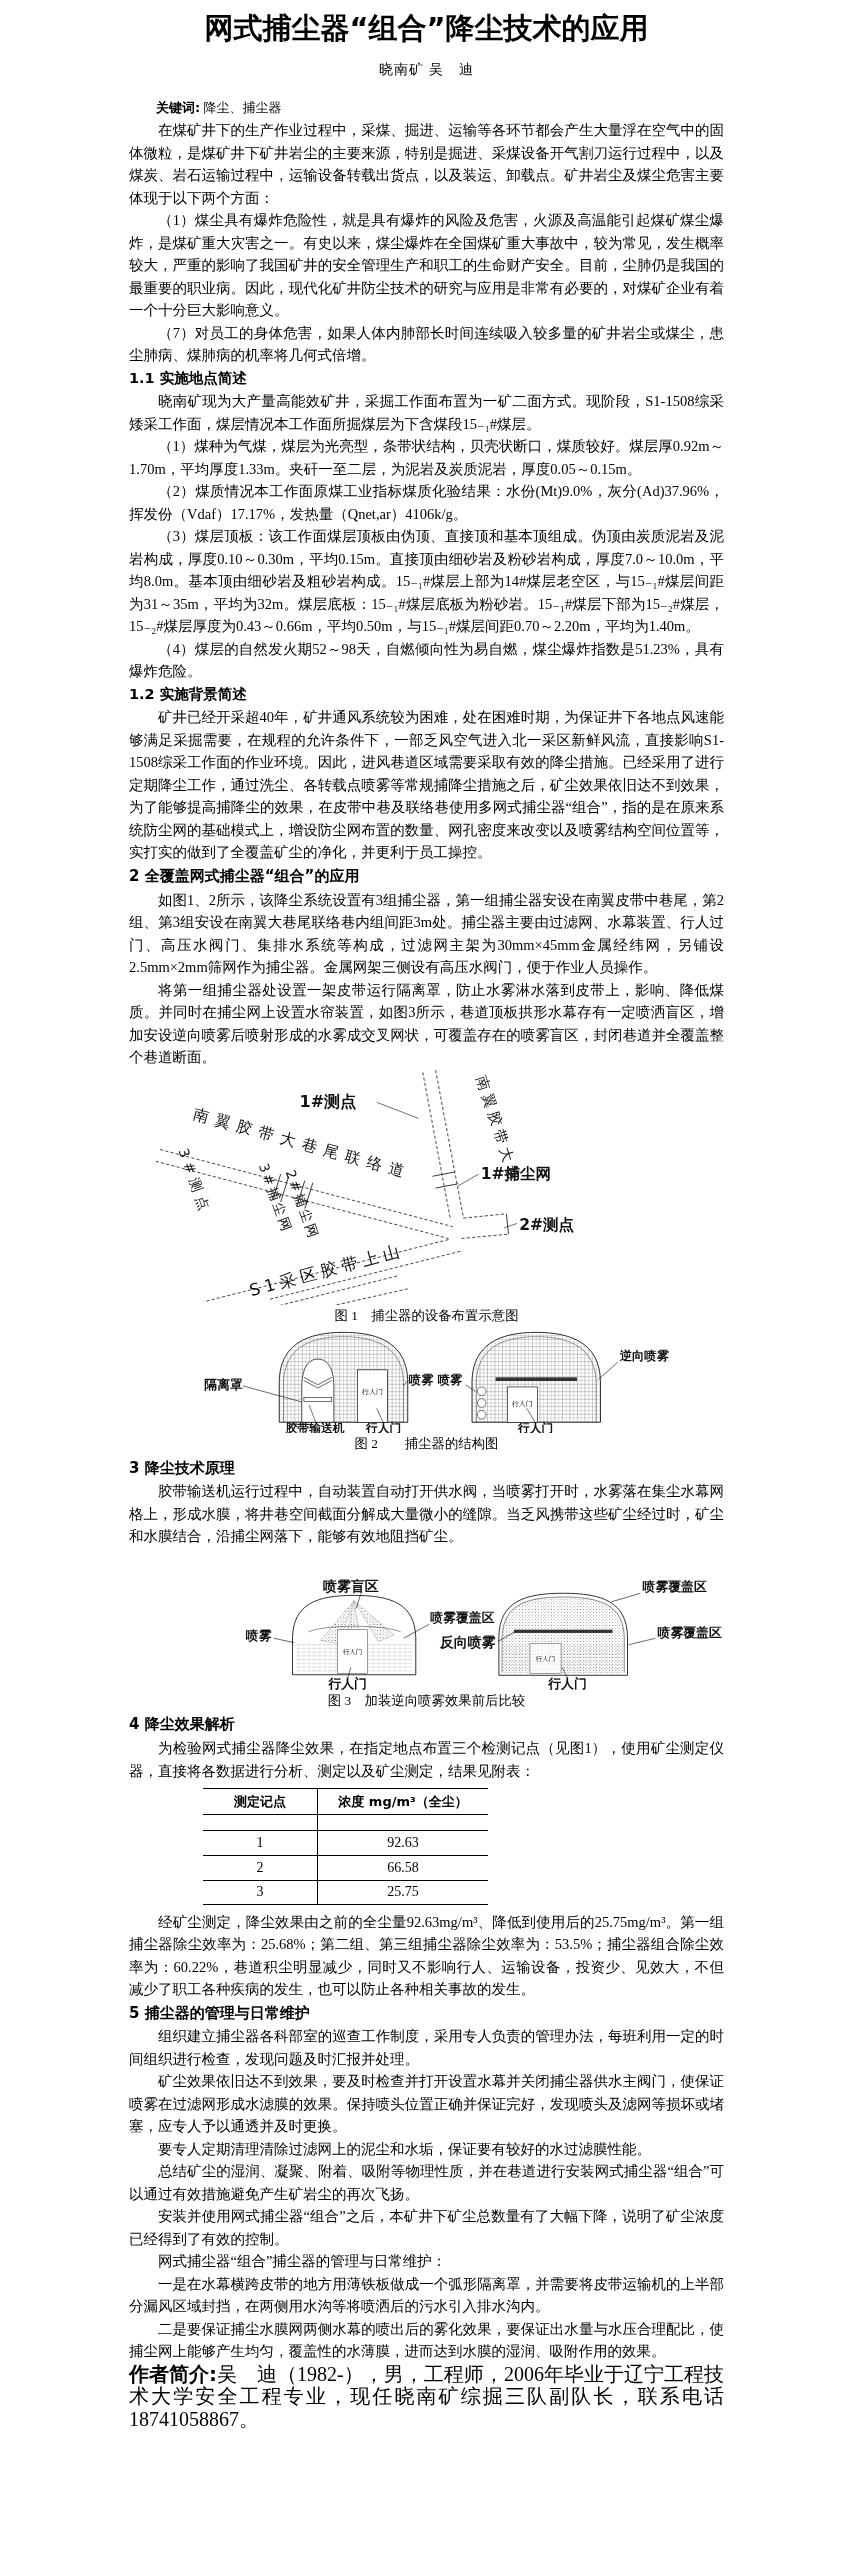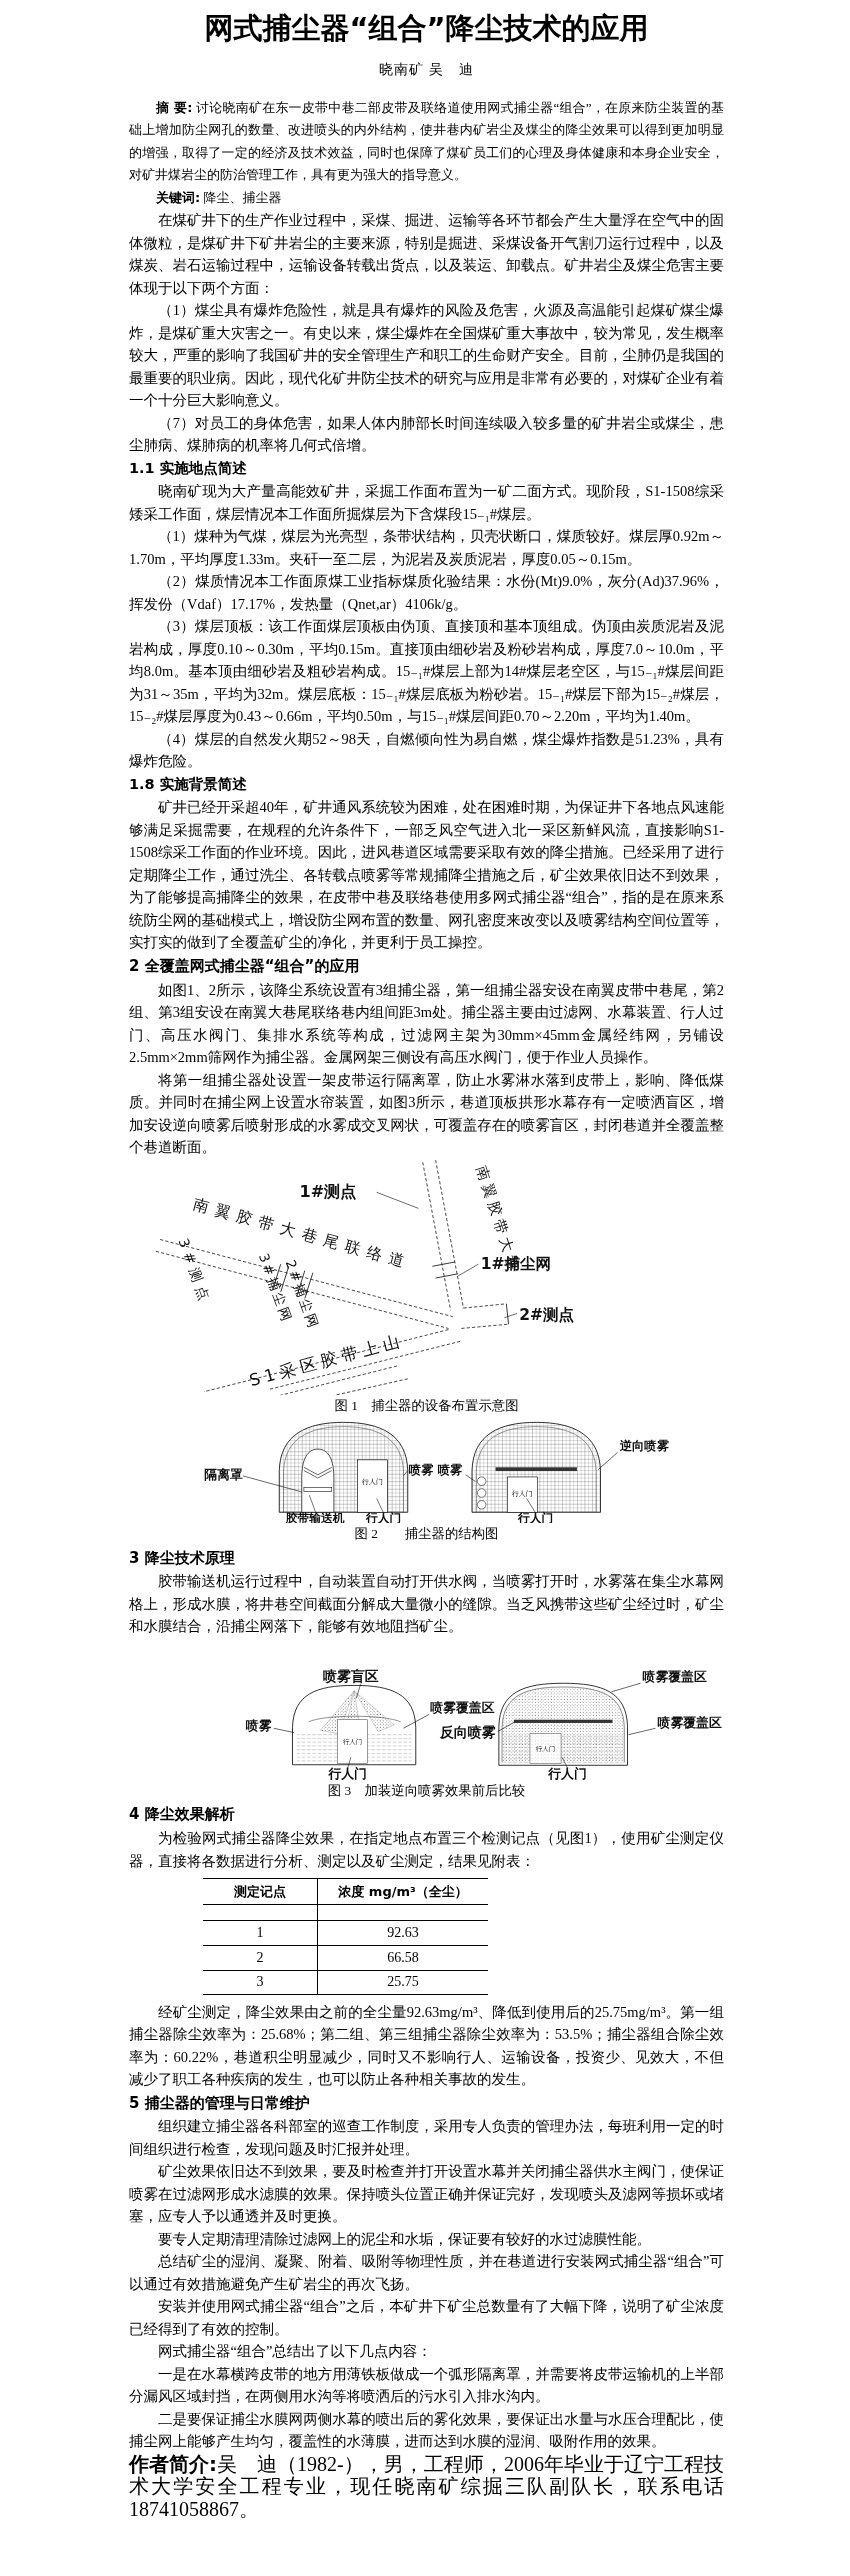--- a/index.html
+++ b/index.html
@@ -34,35 +34,34 @@
 </style>
 </head>
 <body>
 
 <div class="page">
 
   <h1 class="title">网式捕尘器“组合”降尘技术的应用</h1>
   <div class="author">晓南矿 吴　迪</div>
 
   <div class="absblock">
-    <p class="abs"><span class="lbl">摘  要:</span> <span>讨论晓南矿在东一皮带中巷二部皮带及联络道使用网式捕尘器“组合”，在原来防尘装置的基础上增加防尘网孔的数量、改进喷头的内外结构，使井巷内矿岩尘及煤尘的降尘效果可以得到更加明显的增强，取得了一定的经济及技术效益，同时也保障了煤矿员工们的心理及身体健康和本身企业安全，对矿井煤岩尘的防治管理工作，具有更为强大的指导意义。</span></p>
     <p class="kw"><span class="lbl">关键词:</span> <span>降尘、捕尘器</span></p>
   </div>
 
   <p class="body">在煤矿井下的生产作业过程中，采煤、掘进、运输等各环节都会产生大量浮在空气中的固体微粒，是煤矿井下矿井岩尘的主要来源，特别是掘进、采煤设备开气割刀运行过程中，以及煤炭、岩石运输过程中，运输设备转载出货点，以及装运、卸载点。矿井岩尘及煤尘危害主要体现于以下两个方面：</p>
   <p class="body">（1）煤尘具有爆炸危险性，就是具有爆炸的风险及危害，火源及高温能引起煤矿煤尘爆炸，是煤矿重大灾害之一。有史以来，煤尘爆炸在全国煤矿重大事故中，较为常见，发生概率较大，严重的影响了我国矿井的安全管理生产和职工的生命财产安全。目前，尘肺仍是我国的最重要的职业病。因此，现代化矿井防尘技术的研究与应用是非常有必要的，对煤矿企业有着一个十分巨大影响意义。</p>
   <p class="body">（7）对员工的身体危害，如果人体内肺部长时间连续吸入较多量的矿井岩尘或煤尘，患尘肺病、煤肺病的机率将几何式倍增。</p>
 
   <h3 class="sub">1.1 实施地点简述</h3>
   <p class="body">晓南矿现为大产量高能效矿井，采掘工作面布置为一矿二面方式。现阶段，S1-1508综采矮采工作面，煤层情况本工作面所掘煤层为下含煤段15₋₁#煤层。</p>
   <p class="body">（1）煤种为气煤，煤层为光亮型，条带状结构，贝壳状断口，煤质较好。煤层厚0.92m～1.70m，平均厚度1.33m。夹矸一至二层，为泥岩及炭质泥岩，厚度0.05～0.15m。</p>
   <p class="body">（2）煤质情况本工作面原煤工业指标煤质化验结果：水份(Mt)9.0%，灰分(Ad)37.96%，挥发份（Vdaf）17.17%，发热量（Qnet,ar）4106k/g。</p>
   <p class="body">（3）煤层顶板：该工作面煤层顶板由伪顶、直接顶和基本顶组成。伪顶由炭质泥岩及泥岩构成，厚度0.10～0.30m，平均0.15m。直接顶由细砂岩及粉砂岩构成，厚度7.0～10.0m，平均8.0m。基本顶由细砂岩及粗砂岩构成。15₋₁#煤层上部为14#煤层老空区，与15₋₁#煤层间距为31～35m，平均为32m。煤层底板：15₋₁#煤层底板为粉砂岩。15₋₁#煤层下部为15₋₂#煤层，15₋₂#煤层厚度为0.43～0.66m，平均0.50m，与15₋₁#煤层间距0.70～2.20m，平均为1.40m。</p>
   <p class="body">（4）煤层的自然发火期52～98天，自燃倾向性为易自燃，煤尘爆炸指数是51.23%，具有爆炸危险。</p>
-  <h3 class="sub">1.8 实施背景简述</h3>
+  <h3 class="sub">1.2 实施背景简述</h3>
   <p class="body">矿井已经开采超40年，矿井通风系统较为困难，处在困难时期，为保证井下各地点风速能够满足采掘需要，在规程的允许条件下，一部乏风空气进入北一采区新鲜风流，直接影响S1-1508综采工作面的作业环境。因此，进风巷道区域需要采取有效的降尘措施。已经采用了进行定期降尘工作，通过洗尘、各转载点喷雾等常规捕降尘措施之后，矿尘效果依旧达不到效果，为了能够提高捕降尘的效果，在皮带中巷及联络巷使用多网式捕尘器“组合”，指的是在原来系统防尘网的基础模式上，增设防尘网布置的数量、网孔密度来改变以及喷雾结构空间位置等，实打实的做到了全覆盖矿尘的净化，并更利于员工操控。</p>
 
   <h2 class="sec">2 全覆盖网式捕尘器“组合”的应用</h2>
   <p class="body">如图1、2所示，该降尘系统设置有3组捕尘器，第一组捕尘器安设在南翼皮带中巷尾，第2组、第3组安设在南翼大巷尾联络巷内组间距3m处。捕尘器主要由过滤网、水幕装置、行人过门、高压水阀门、集排水系统等构成，过滤网主架为30mm×45mm金属经纬网，另铺设2.5mm×2mm筛网作为捕尘器。金属网架三侧设有高压水阀门，便于作业人员操作。</p>
   <p class="body">将第一组捕尘器处设置一架皮带运行隔离罩，防止水雾淋水落到皮带上，影响、降低煤质。并同时在捕尘网上设置水帘装置，如图3所示，巷道顶板拱形水幕存有一定喷洒盲区，增加安设逆向喷雾后喷射形成的水雾成交叉网状，可覆盖存在的喷雾盲区，封闭巷道并全覆盖整个巷道断面。</p>
 
   <div class="fig">
     <svg width="595" height="236" viewBox="0 0 1110 440">
       <g stroke="#1a1a1a" stroke-width="1.5" fill="none" stroke-dasharray="6 4">
         <path d="M548 6 L600 282"></path>
@@ -232,20 +231,20 @@
 
   <p class="body">经矿尘测定，降尘效果由之前的全尘量92.63mg/m³、降低到使用后的25.75mg/m³。第一组捕尘器除尘效率为：25.68%；第二组、第三组捕尘器除尘效率为：53.5%；捕尘器组合除尘效率为：60.22%，巷道积尘明显减少，同时又不影响行人、运输设备，投资少、见效大，不但减少了职工各种疾病的发生，也可以防止各种相关事故的发生。</p>
 
   <h2 class="sec">5 捕尘器的管理与日常维护</h2>
   <p class="body">组织建立捕尘器各科部室的巡查工作制度，采用专人负责的管理办法，每班利用一定的时间组织进行检查，发现问题及时汇报并处理。</p>
   <p class="body">矿尘效果依旧达不到效果，要及时检查并打开设置水幕并关闭捕尘器供水主阀门，使保证喷雾在过滤网形成水滤膜的效果。保持喷头位置正确并保证完好，发现喷头及滤网等损坏或堵塞，应专人予以通透并及时更换。</p>
   <p class="body">要专人定期清理清除过滤网上的泥尘和水垢，保证要有较好的水过滤膜性能。</p>
 
   <p class="body">总结矿尘的湿润、凝聚、附着、吸附等物理性质，并在巷道进行安装网式捕尘器“组合”可以通过有效措施避免产生矿岩尘的再次飞扬。</p>
   <p class="body">安装并使用网式捕尘器“组合”之后，本矿井下矿尘总数量有了大幅下降，说明了矿尘浓度已经得到了有效的控制。</p>
-  <p class="body">网式捕尘器“组合”总结出了以下几点内容：</p>
+  <p class="body">网式捕尘器“组合”捕尘器的管理与日常维护：</p>
   <p class="body">一是在水幕横跨皮带的地方用薄铁板做成一个弧形隔离罩，并需要将皮带运输机的上半部分漏风区域封挡，在两侧用水沟等将喷洒后的污水引入排水沟内。</p>
   <p class="body">二是要保证捕尘水膜网两侧水幕的喷出后的雾化效果，要保证出水量与水压合理配比，使捕尘网上能够产生均匀，覆盖性的水薄膜，进而达到水膜的湿润、吸附作用的效果。</p>
 
   <p class="bio"><span class="lbl">作者简介:</span><span>吴　迪（1982-），男，工程师，2006年毕业于辽宁工程技术大学安全工程专业，现任晓南矿综掘三队副队长，联系电话18741058867。</span></p>
 
 </div>
 
 
 </body></html>

